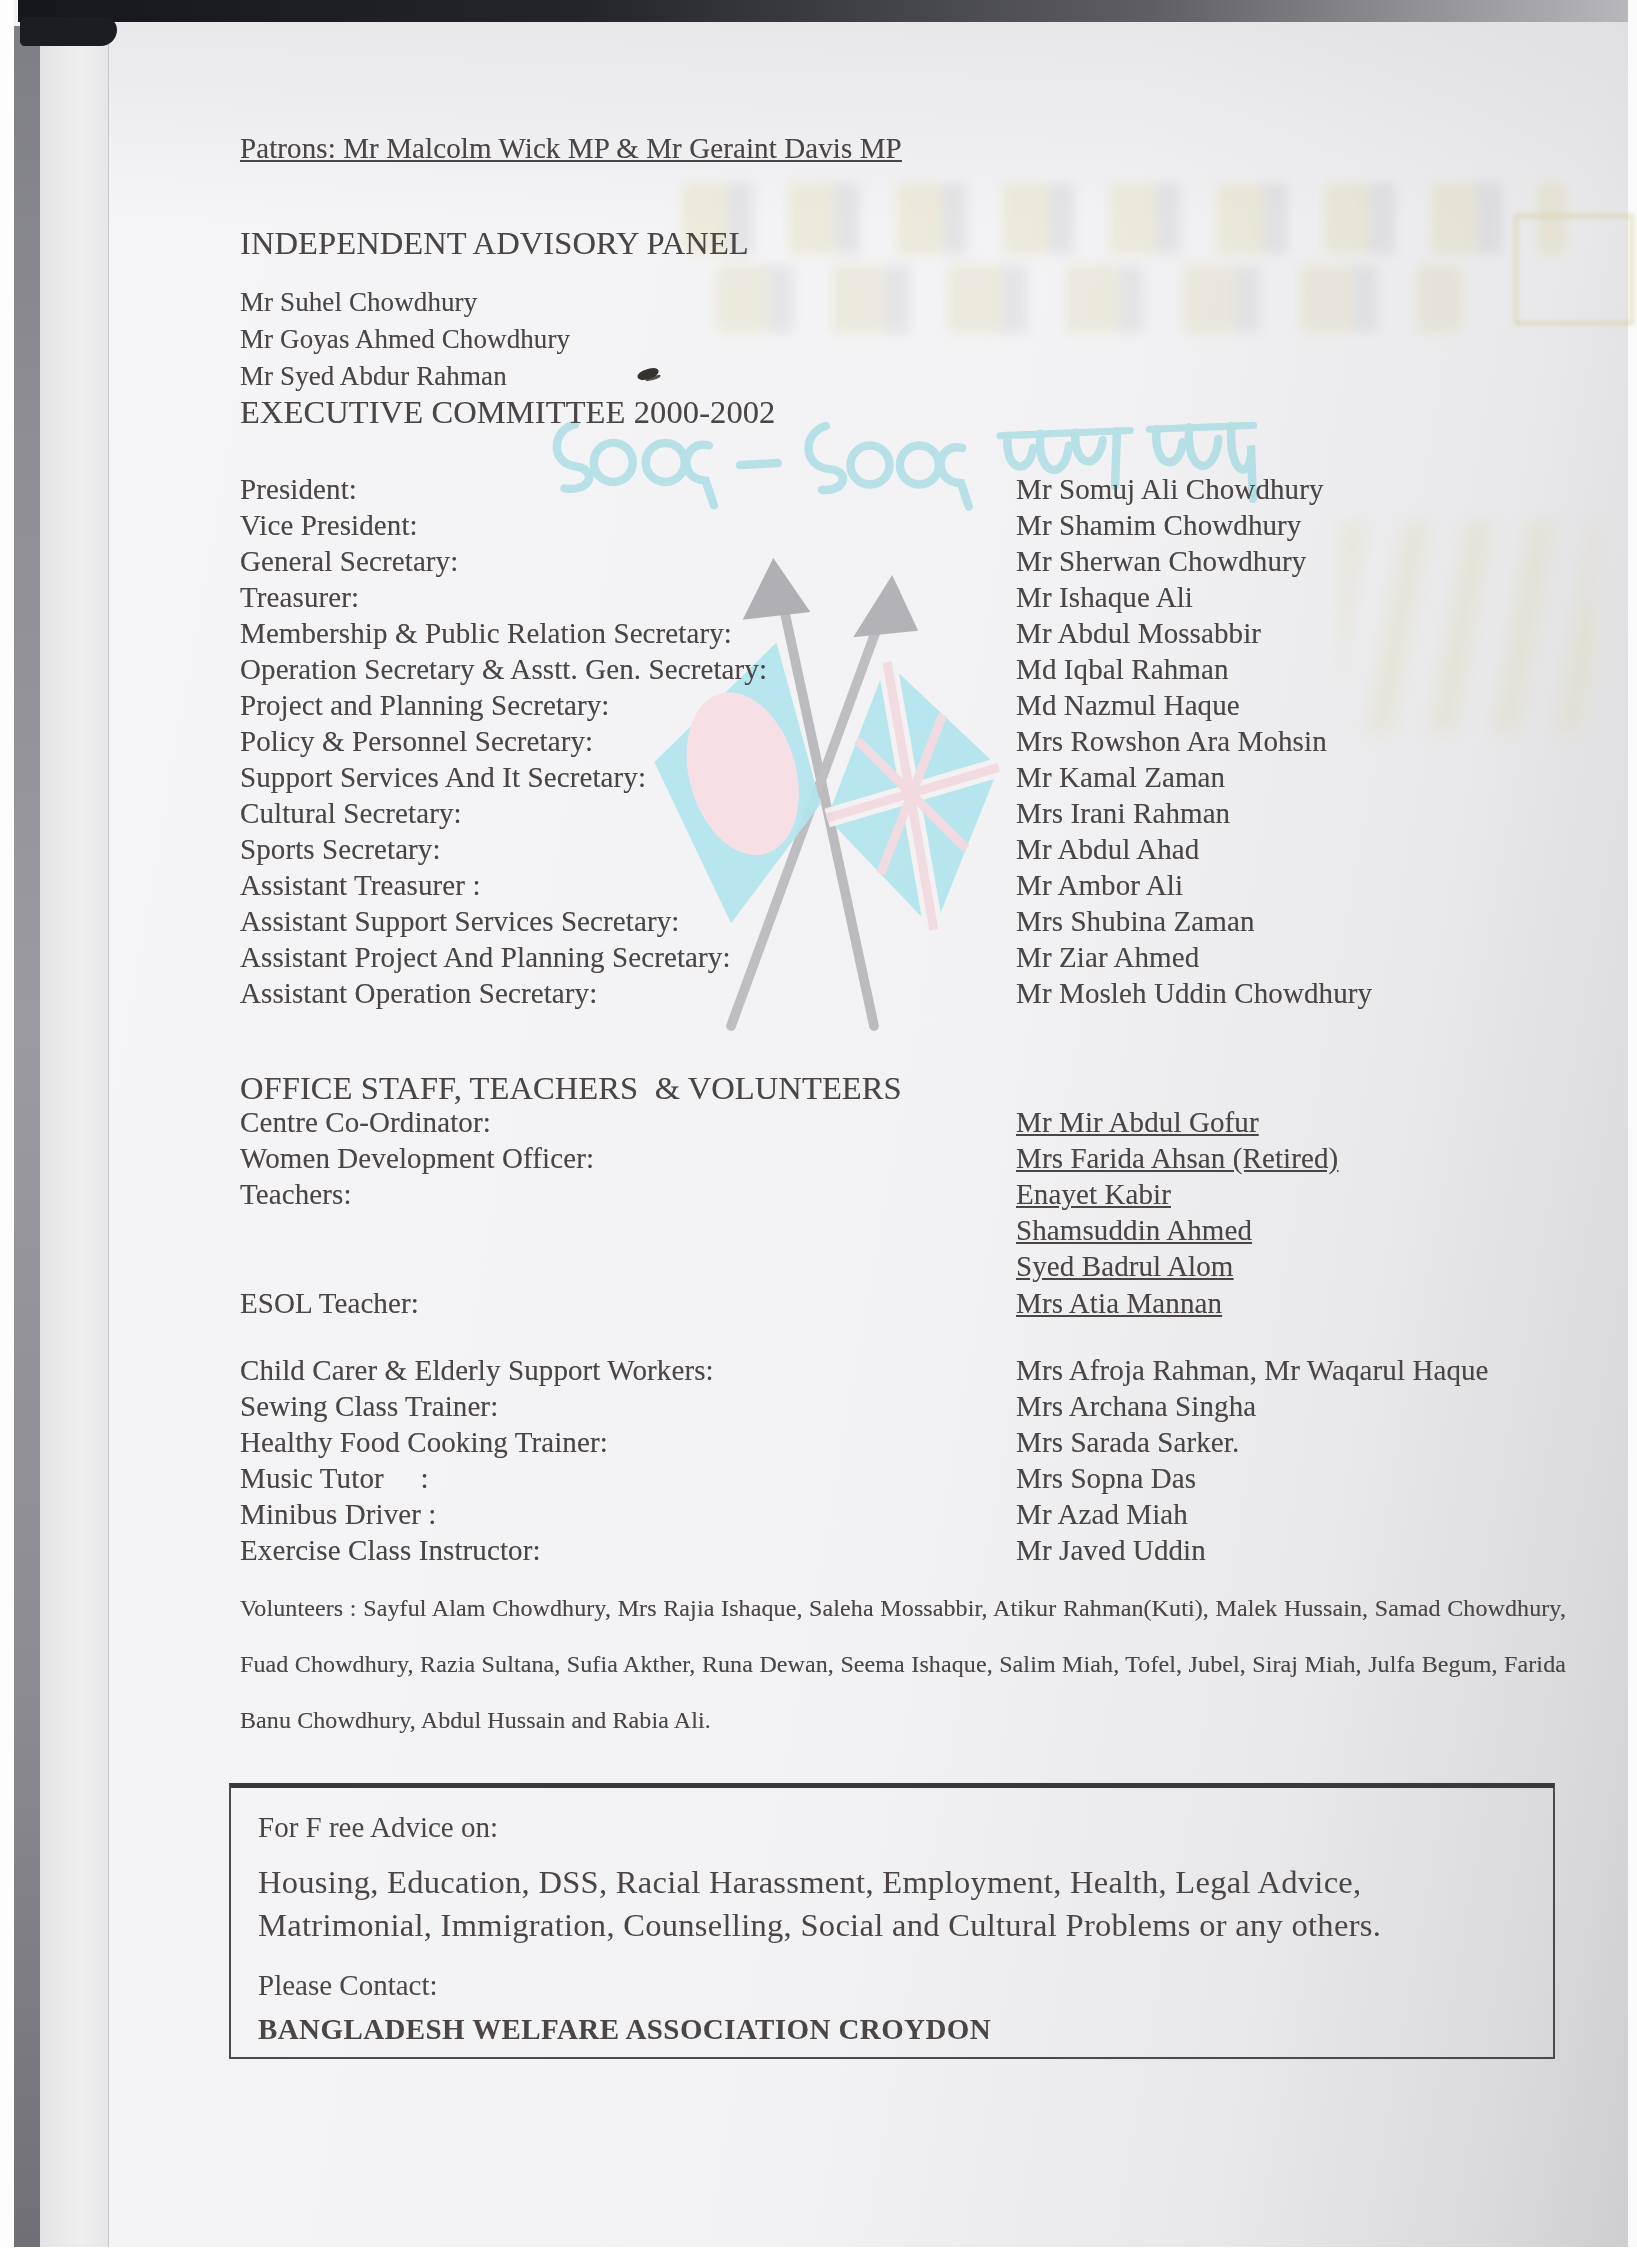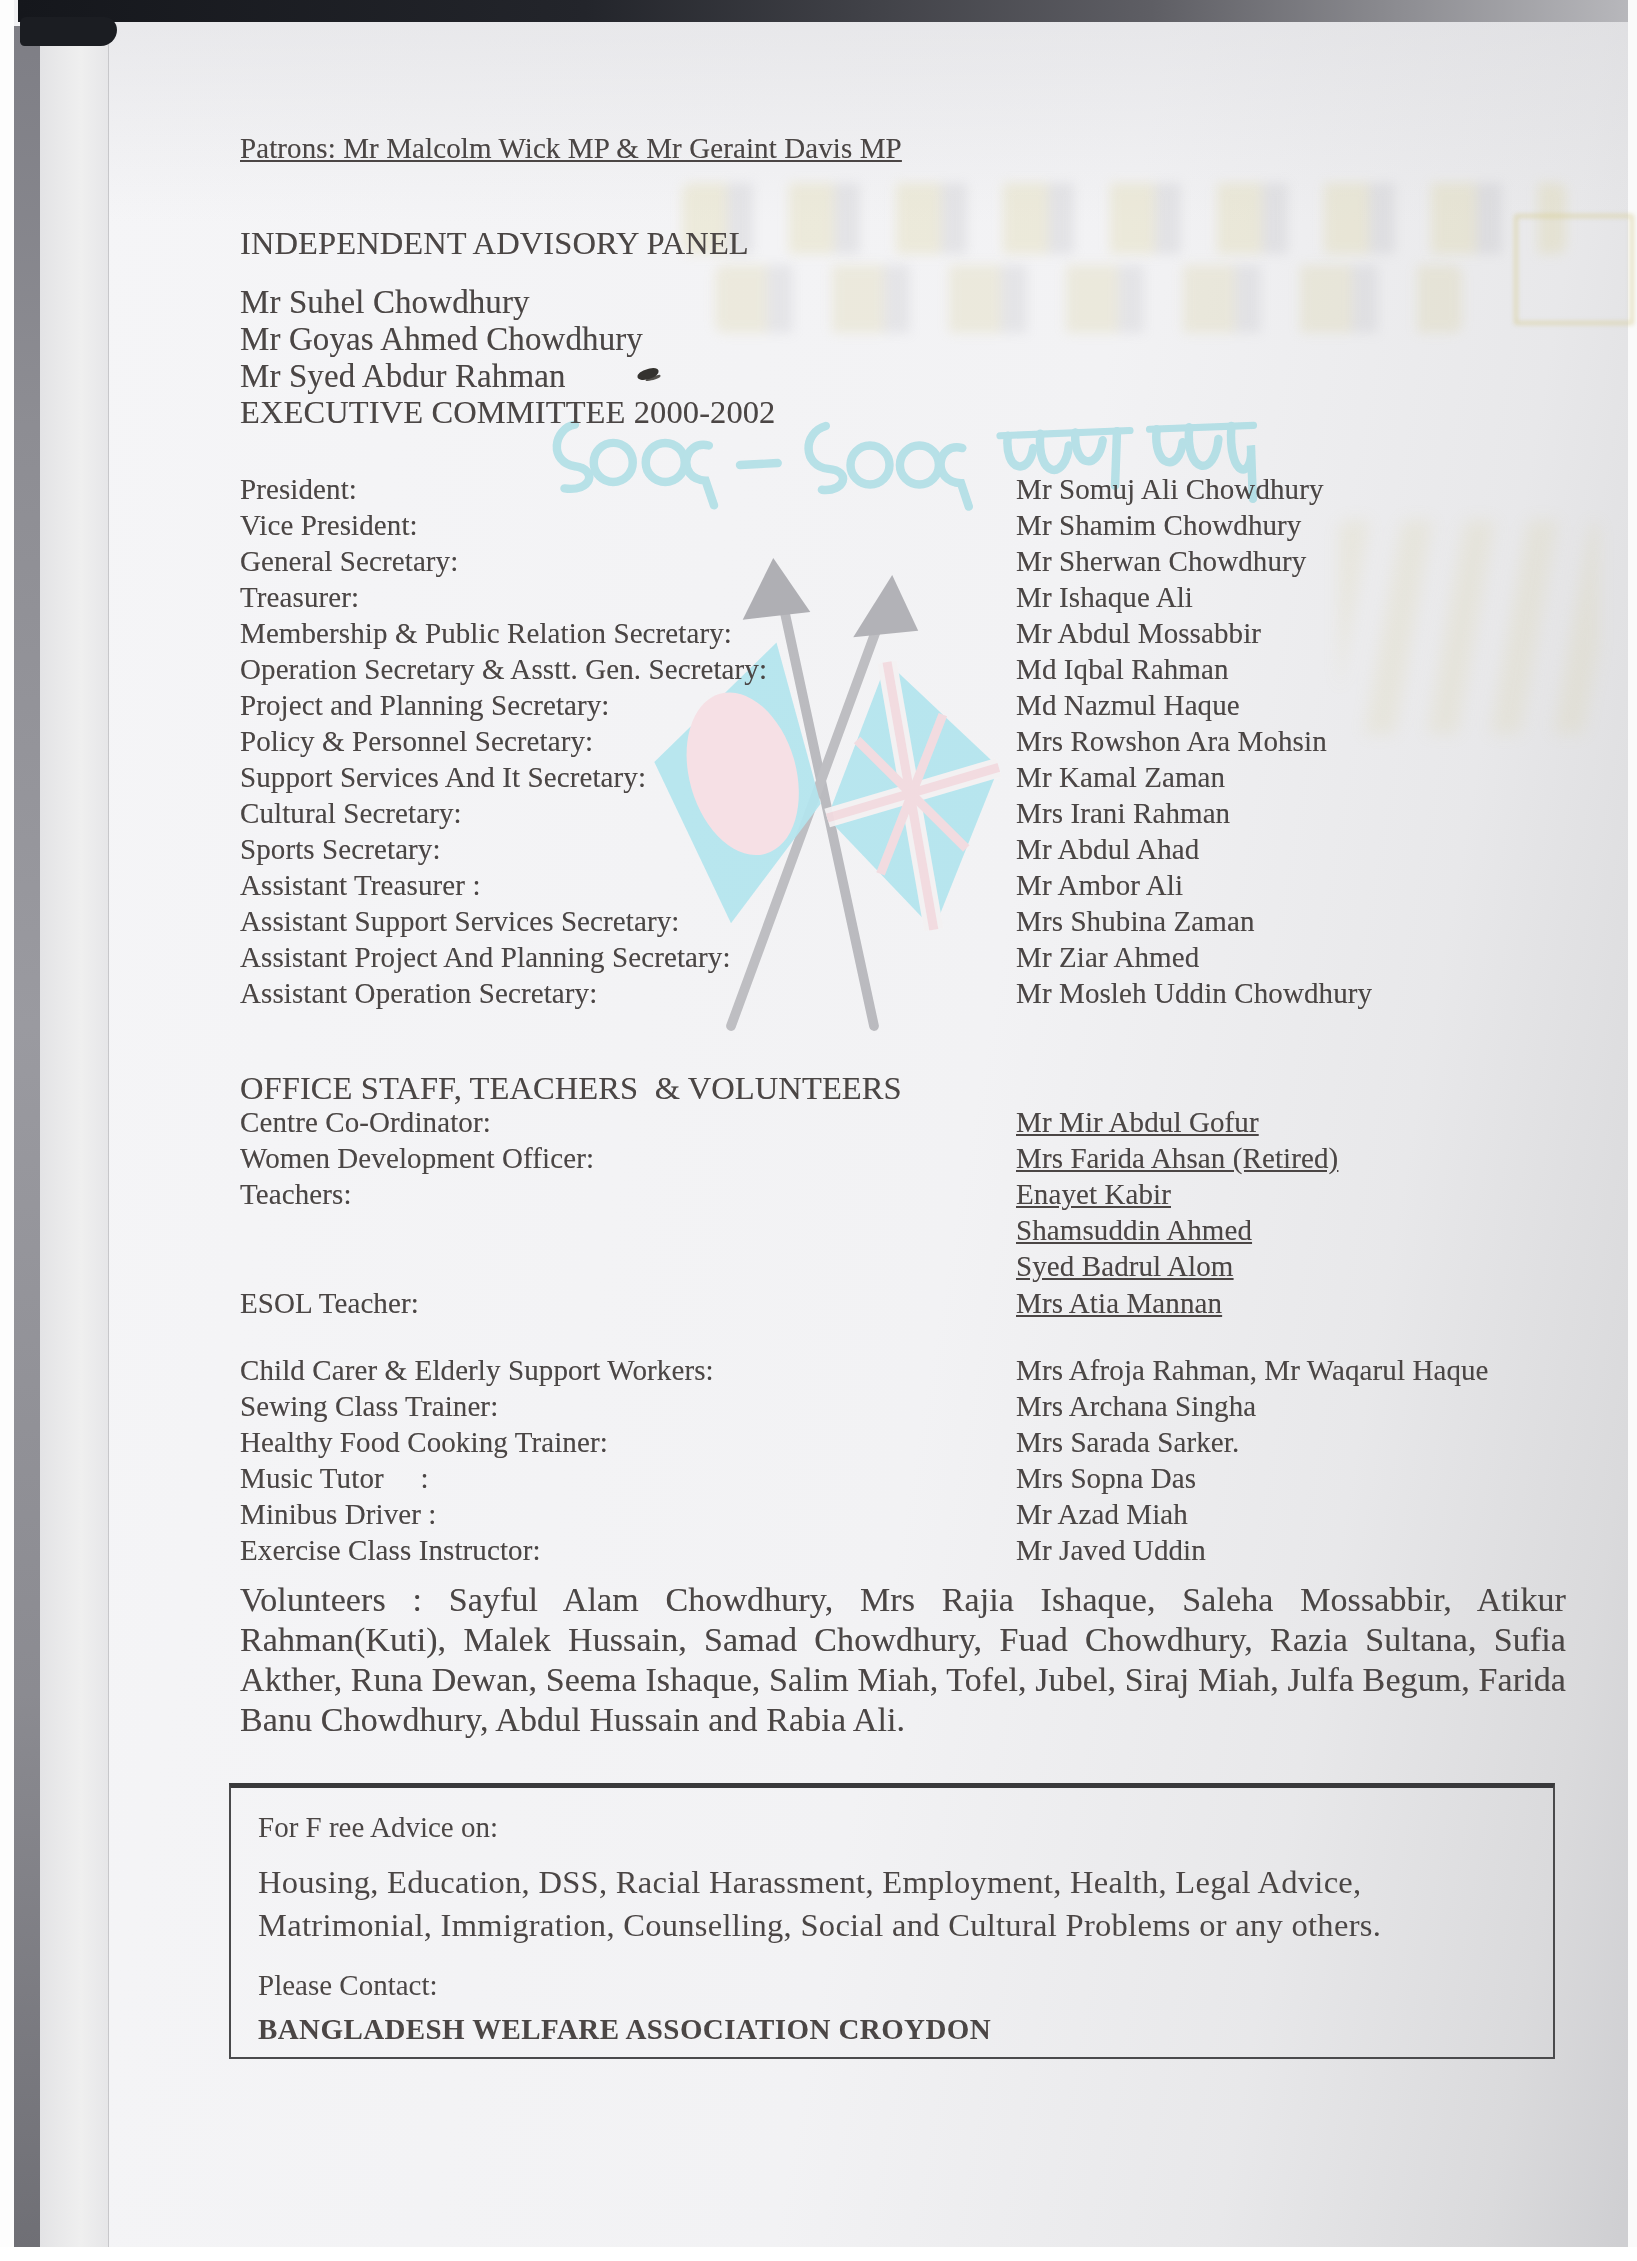--- a/index.html
+++ b/index.html
@@ -36,33 +36,33 @@
 
   .ink-mark{position:absolute;left:637px;top:369px;width:22px;height:10.4px;background:#34322f;
       border-radius:60% 40% 55% 45%;transform:rotate(-14deg);box-shadow:3.9px 5.2px 0 -3.2px #55524e;}
 
   
   .tx{position:absolute;white-space:pre-wrap;letter-spacing:0.1px;
       text-shadow:0 0 0.6px rgba(86,80,78,0.4);}
   .patrons{left:240px;top:132px;font-size:29px;text-decoration:underline;}
   .h1{font-size:32.5px;}
   .iap{left:240px;top:203px;}
-  .iap .member{font-size:33px;line-height:37px;}
+  .iap .member{font-size:27px;line-height:37px;}
   .exec-h{left:240px;top:394px;}
   .rows{position:absolute;left:240px;width:1319px;}
   .exec-rows{top:473px;}
   .row{position:relative;height:36px;font-size:29px;}
   .row .name{position:absolute;left:776px;top:0;white-space:nowrap;}
   .office-h{left:240px;top:1070px;}
   .office-rows{top:1106px;}
   .orow{position:relative;font-size:29px;}
   .orow .names{position:absolute;left:776px;top:0;text-decoration:underline;}
   .orow .names div{height:36px;white-space:nowrap;}
   .support-rows{top:1354px;}
-  .vol{left:240px;top:1580px;width:1326px;font-size:34px;line-height:40px;text-align:justify;}
+  .vol{left:240px;top:1580px;width:1326px;font-size:24px;line-height:56px;text-align:justify;}
 
   .advice-box{position:absolute;left:229px;top:1783px;width:1326px;height:276px;
       border:2.6px solid #4a4a4c;border-top:5.8px solid #39393b;box-sizing:border-box;
       padding:19.5px 19.5px 0 27px;}
   .advice-title{font-size:29px;margin-top:3.9px;}
   .advice-body{font-size:32.5px;line-height:43px;margin-top:17px;letter-spacing:0.3px;}
   .advice-contact{font-size:29px;margin-top:22px;}
   .advice-org{font-size:29px;margin-top:10.4px;letter-spacing:0.4px;font-weight:bold;}
   .advice-addr{font-size:29px;margin-top:9px;}
 

